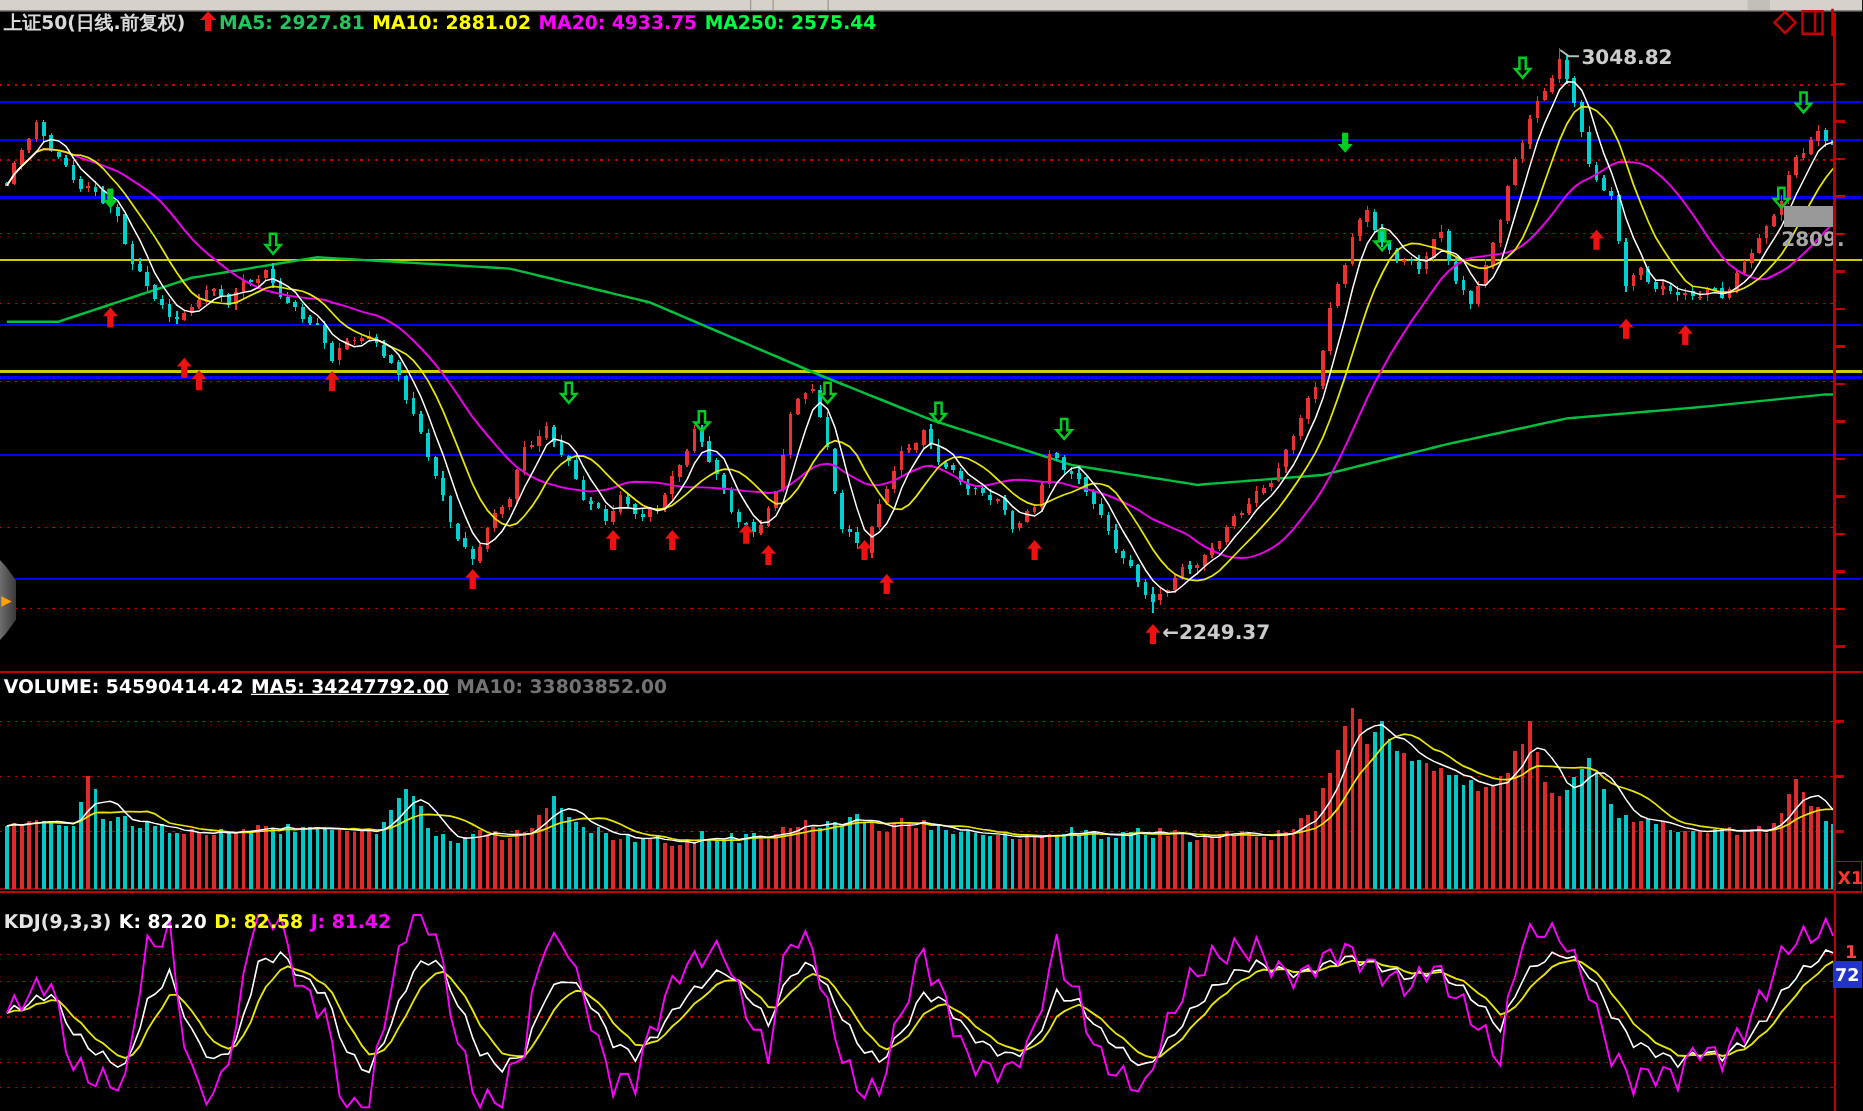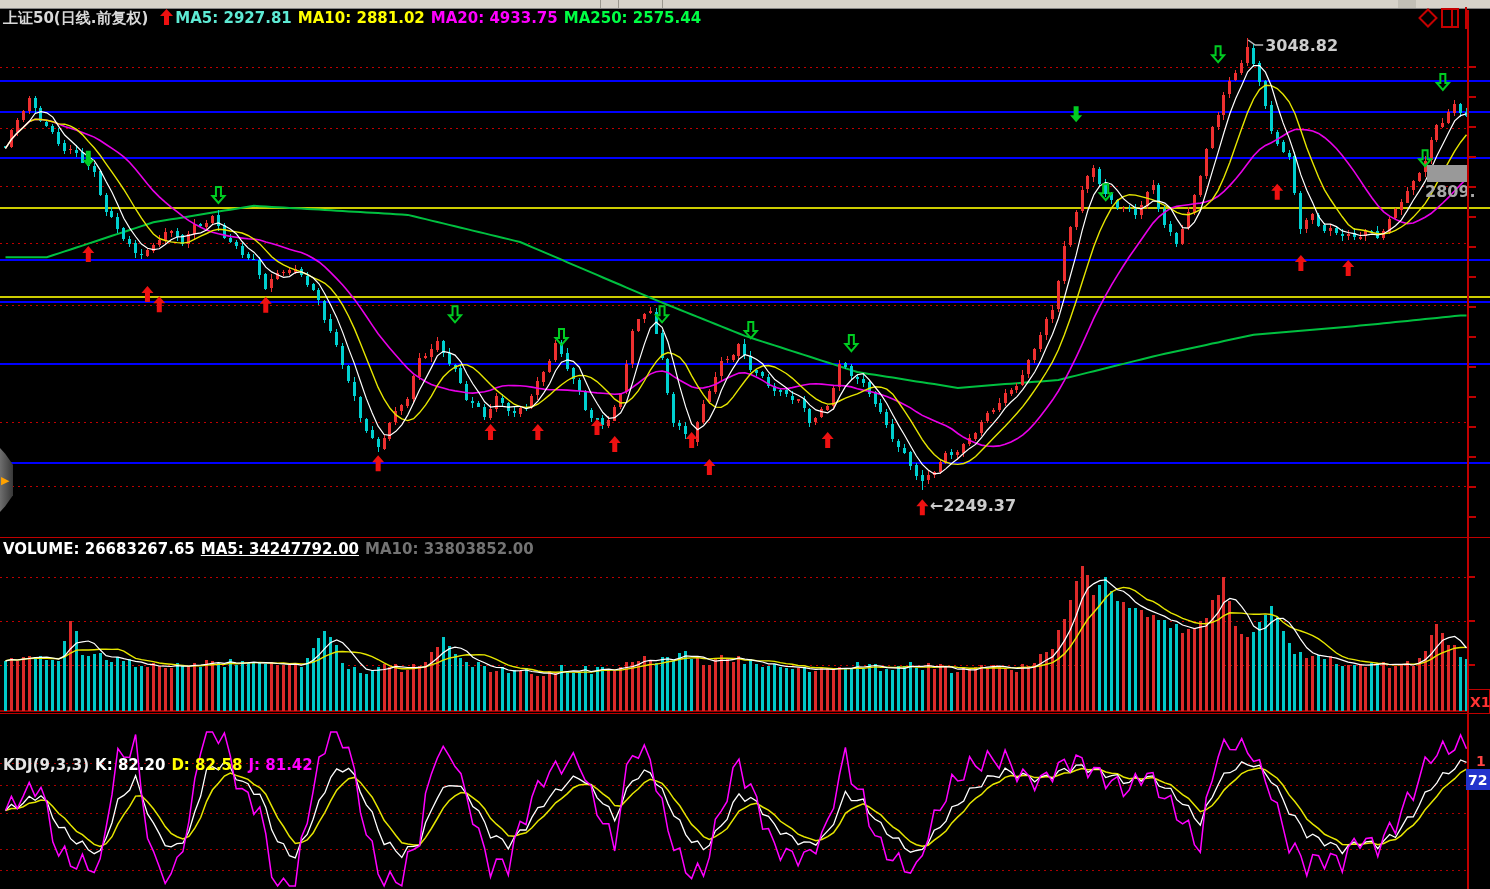--- a/index.html
+++ b/index.html
@@ -7,21 +7,21 @@
           font-family:"DejaVu Sans",sans-serif;}
   .topstrip{position:absolute;top:0;left:0;width:1490px;height:8px;background:#d6d2c9;
             border-bottom:1px solid #858585;z-index:4;}
   .topstrip .sep{position:absolute;top:0;height:8px;width:1px;background:#9a978e;}
   .topstrip .seg{position:absolute;top:0;height:8px;background:#c2bfb6;}
   #chart{position:absolute;top:0;left:0;z-index:1;}
   .hdr{position:absolute;left:3px;z-index:5;font-size:15px;font-weight:bold;
        white-space:nowrap;letter-spacing:0px;}
   .main-hdr{top:9px;color:#d9d9d9;}
   .vol-hdr{top:540px;color:#e8e8e8;}
-  .kdj-hdr{top:756px;color:#e4e4e4;}
+  .kdj-hdr{top:728px;color:#e4e4e4;}
   .hdr span{margin-right:6px;margin-top:17px;}
   .uarrow{display:inline-block;vertical-align:-2px;margin:0 2px 0 6px;}
   .icons{position:absolute;top:7px;left:1421px;z-index:6;display:flex;align-items:center;gap:6px;}
   .diamond{width:10px;height:10px;border:2px solid #c40000;transform:rotate(45deg);}
   .splitwin{width:14px;height:16px;border:2px solid #c40000;position:relative;}
   .splitwin .inbar{position:absolute;left:8px;top:0;bottom:0;width:2px;background:#c40000;}
   .vbar{width:2px;height:22px;background:#c40000;}
   .side-tab{position:absolute;left:0;top:448px;width:13px;height:64px;z-index:6;
             background:linear-gradient(90deg,#6e6e6e,#383838);
             clip-path:polygon(0 0,40% 9%,100% 26%,100% 74%,40% 91%,0 100%);
@@ -879,33 +879,33 @@
       <polyline points="5.5,810.5 11.4,796.3 17.3,808.5 23.2,796.1 29.2,782.5 35.1,796.4 41.0,787.3 46.9,803.2 52.8,841.8 58.7,856.1 64.7,846.2 70.6,866.1 76.5,869.0 82.4,854.2 88.3,870.1 94.2,872.5 100.1,858.9 106.1,827.5 112.0,794.7 117.9,748.5 123.8,757.1 129.7,757.5 135.6,734.5 141.5,793.3 147.5,838.2 153.4,851.1 159.3,866.7 165.2,883.5 171.1,873.7 177.0,857.3 182.9,851.6 188.9,821.6 194.8,778.7 200.7,753.3 206.6,732.0 212.5,732.0 218.4,743.5 224.4,733.0 230.3,755.8 236.2,788.8 242.1,788.5 248.0,792.3 253.9,814.3 259.8,807.0 265.8,833.8 271.7,877.2 277.6,885.9 283.5,878.2 289.4,885.9 295.3,885.9 301.3,837.5 307.2,823.6 313.1,791.6 319.0,757.0 324.9,753.6 330.8,732.0 336.7,732.0 342.7,747.7 348.6,747.4 354.5,769.1 360.4,812.4 366.3,834.9 372.2,841.1 378.1,874.0 384.1,885.9 390.0,871.6 395.9,882.4 401.8,885.9 407.7,851.8 413.6,849.5 419.6,845.7 425.5,793.3 431.4,773.9 437.3,758.2 443.2,746.3 449.1,755.8 455.0,766.5 461.0,773.7 466.9,797.3 472.8,824.2 478.7,828.2 484.6,848.3 490.5,877.1 496.4,859.0 502.4,859.2 508.3,875.2 514.2,839.4 520.1,821.3 526.0,824.5 531.9,797.0 537.9,780.7 543.8,786.8 549.7,771.6 555.6,761.2 561.5,773.8 567.4,763.1 573.3,752.8 579.3,767.6 585.2,780.2 591.1,785.6 597.0,815.2 602.9,823.8 608.8,823.8 614.7,851.0 620.7,808.6 626.6,764.5 632.5,755.7 638.4,758.3 644.3,744.9 650.2,759.8 656.1,790.9 662.1,798.3 668.0,830.7 673.9,850.5 679.8,848.1 685.7,872.9 691.6,878.6 697.6,863.2 703.5,876.1 709.4,857.2 715.3,819.3 721.2,811.1 727.1,801.4 733.0,767.6 739.0,759.1 744.9,788.1 750.8,783.8 756.7,796.7 762.6,829.2 768.5,828.6 774.5,843.0 780.4,860.3 786.3,848.5 792.2,851.2 798.1,865.8 804.0,852.0 809.9,849.6 815.9,853.8 821.8,832.3 827.7,819.4 833.6,808.3 839.5,774.7 845.4,747.4 851.3,783.8 857.3,788.9 863.2,789.3 869.1,826.3 875.0,835.6 880.9,837.4 886.8,859.5 892.8,860.6 898.7,852.8 904.6,871.8 910.5,873.1 916.4,862.3 922.3,855.6 928.2,839.2 934.2,810.1 940.1,810.4 946.0,801.3 951.9,774.4 957.8,781.0 963.7,779.9 969.6,756.7 975.6,766.2 981.5,771.0 987.4,750.8 993.3,760.0 999.2,768.5 1005.1,749.9 1011.0,764.7 1017.0,781.6 1022.9,769.1 1028.8,776.0 1034.7,790.6 1040.6,775.8 1046.5,772.3 1052.5,781.8 1058.4,762.6 1064.3,759.4 1070.2,771.9 1076.1,755.1 1082.0,757.7 1087.9,777.6 1093.9,767.6 1099.8,767.7 1105.7,788.5 1111.6,780.6 1117.5,776.7 1123.4,796.6 1129.3,789.8 1135.3,773.6 1141.2,785.2 1147.1,773.5 1153.0,772.6 1158.9,797.4 1164.8,798.7 1170.8,795.4 1176.7,819.8 1182.6,823.9 1188.5,820.1 1194.4,844.7 1200.3,852.4 1206.2,797.4 1212.2,780.8 1218.1,757.3 1224.0,739.3 1229.9,749.4 1235.8,749.7 1241.7,738.5 1247.7,753.3 1253.6,761.4 1259.5,759.7 1265.4,781.5 1271.3,799.6 1277.2,802.8 1283.1,827.6 1289.1,852.8 1295.0,843.0 1300.9,856.0 1306.8,875.7 1312.7,854.6 1318.6,855.7 1324.5,868.8 1330.5,853.5 1336.4,855.6 1342.3,872.2 1348.2,847.3 1354.1,838.3 1360.0,848.2 1366.0,838.5 1371.9,837.7 1377.8,856.6 1383.7,835.7 1389.6,822.5 1395.5,833.6 1401.4,811.0 1407.4,792.3 1413.3,800.3 1419.2,778.8 1425.1,757.0 1431.0,763.3 1436.9,755.7 1442.8,741.1 1448.8,754.2 1454.7,749.9 1460.6,735.0 1466.5,748.8" fill="none" stroke="#ff00ff" stroke-width="1.5"></polyline>
       <line x1="1468" y1="714" x2="1468" y2="889" stroke="#c00000" stroke-width="2" shape-rendering="crispEdges"></line>
       <text x="1476" y="766" fill="#ff4444" font-size="14" font-family="DejaVu Sans, sans-serif" font-weight="bold">1</text>
       <rect x="1466" y="769" width="24" height="21" fill="#2233cc" shape-rendering="crispEdges"></rect>
       <text x="1468" y="785" fill="#ffffff" font-size="14" font-family="DejaVu Sans, sans-serif" font-weight="bold">72</text>
     </svg>
 
   <div class="hdr main-hdr">
     <span style="color:#d9d9d9">上证50(日线.前复权)</span><svg class="uarrow" width="13" height="16" viewBox="0 0 13 16">
         <path d="M6.5 0 L13 7 L9 7 L9 16 L4 16 L4 7 L0 7 Z" fill="#ee1111"></path>
-      </svg><span id="ma-items"><span style="color: #5eead4; text-align: right;">MA5: 2927.81</span><span style="color: rgb(255, 255, 0); text-align: right;">MA10: 2881.02</span><span style="color: rgb(255, 0, 255);">MA20: 4933.75</span><span style="color: rgb(0, 255, 68);">MA250: 2575.44</span></span>
+      </svg><span id="ma-items"><span style="color: #22c55e; text-align: right;">MA5: 2927.81</span><span style="color: rgb(255, 255, 0); text-align: right;">MA10: 2881.02</span><span style="color: rgb(255, 0, 255);">MA20: 4933.75</span><span style="color: rgb(0, 255, 68);">MA250: 2575.44</span></span>
   </div>
 
   <div class="icons">
     <div class="diamond"></div>
     <div class="splitwin">
         <div class="inbar"></div>
       </div>
     <div class="vbar"></div>
   </div>
 
   <div class="hdr vol-hdr">
-    <span id="vol-items"><span style="color: rgb(255, 255, 255);">VOLUME: 26683267.65</span><span style="color: rgb(255, 255, 255); text-decoration: underline;">MA5: 34247792.00</span><span style="color: #737373;">MA10: 33803852.00</span></span>
+    <span id="vol-items"><span style="color: rgb(255, 255, 255);">VOLUME: 54590414.42</span><span style="color: rgb(255, 255, 255); text-decoration: underline;">MA5: 34247792.00</span><span style="color: #737373;">MA10: 33803852.00</span></span>
   </div>
 
   <div class="hdr kdj-hdr">
     <span style="color:#e4e4e4">KDJ(9,3,3)</span><span id="kdj-items"><span style="color: rgb(255, 255, 255);">K: 82.20</span><span style="color: rgb(255, 255, 0);">D: 82.58</span><span style="color: rgb(255, 0, 255);">J: 81.42</span></span>
   </div>
 
   <div class="side-tab">
     <span class="arr">▶</span>
   </div>
 

